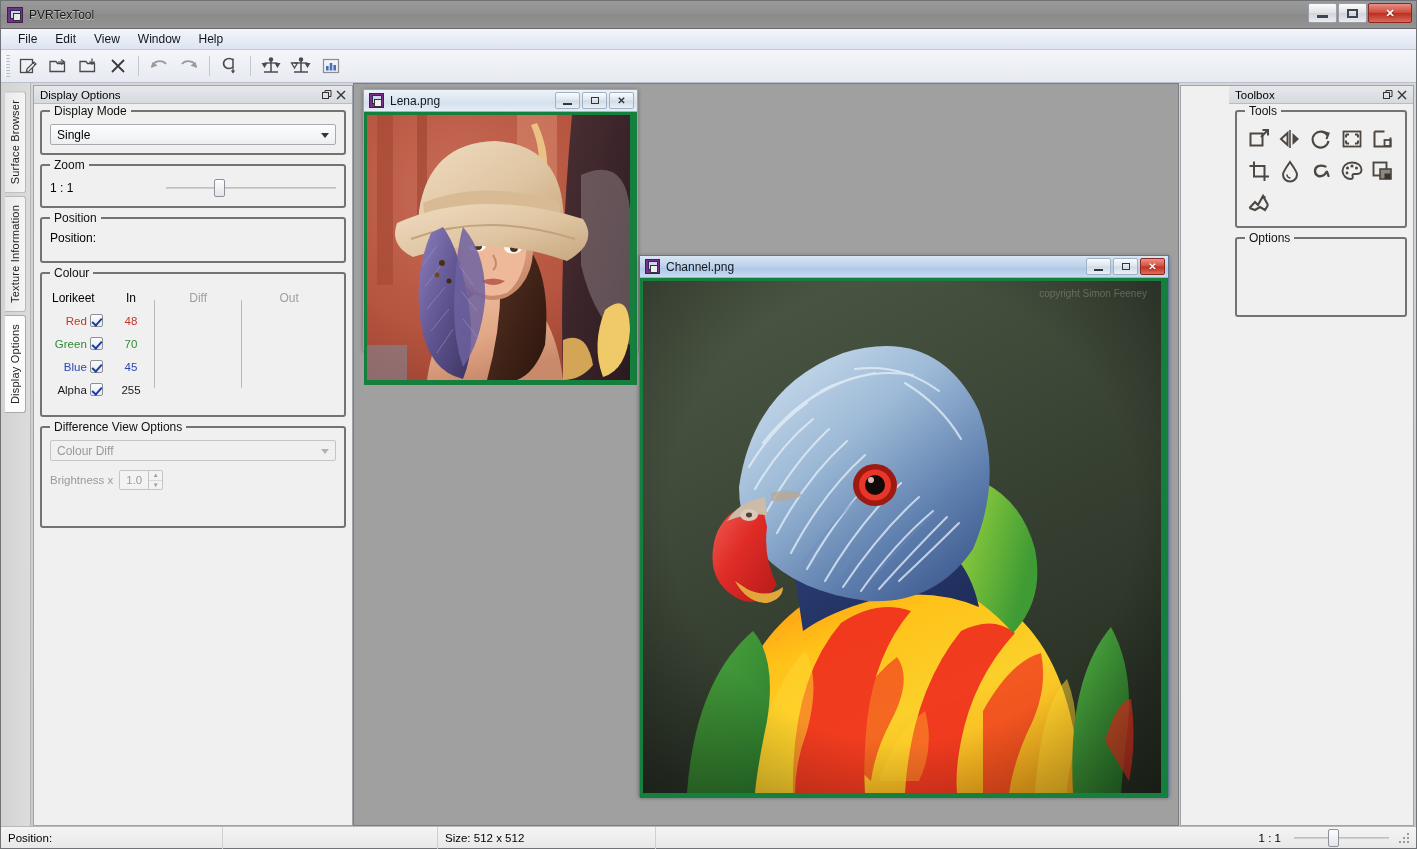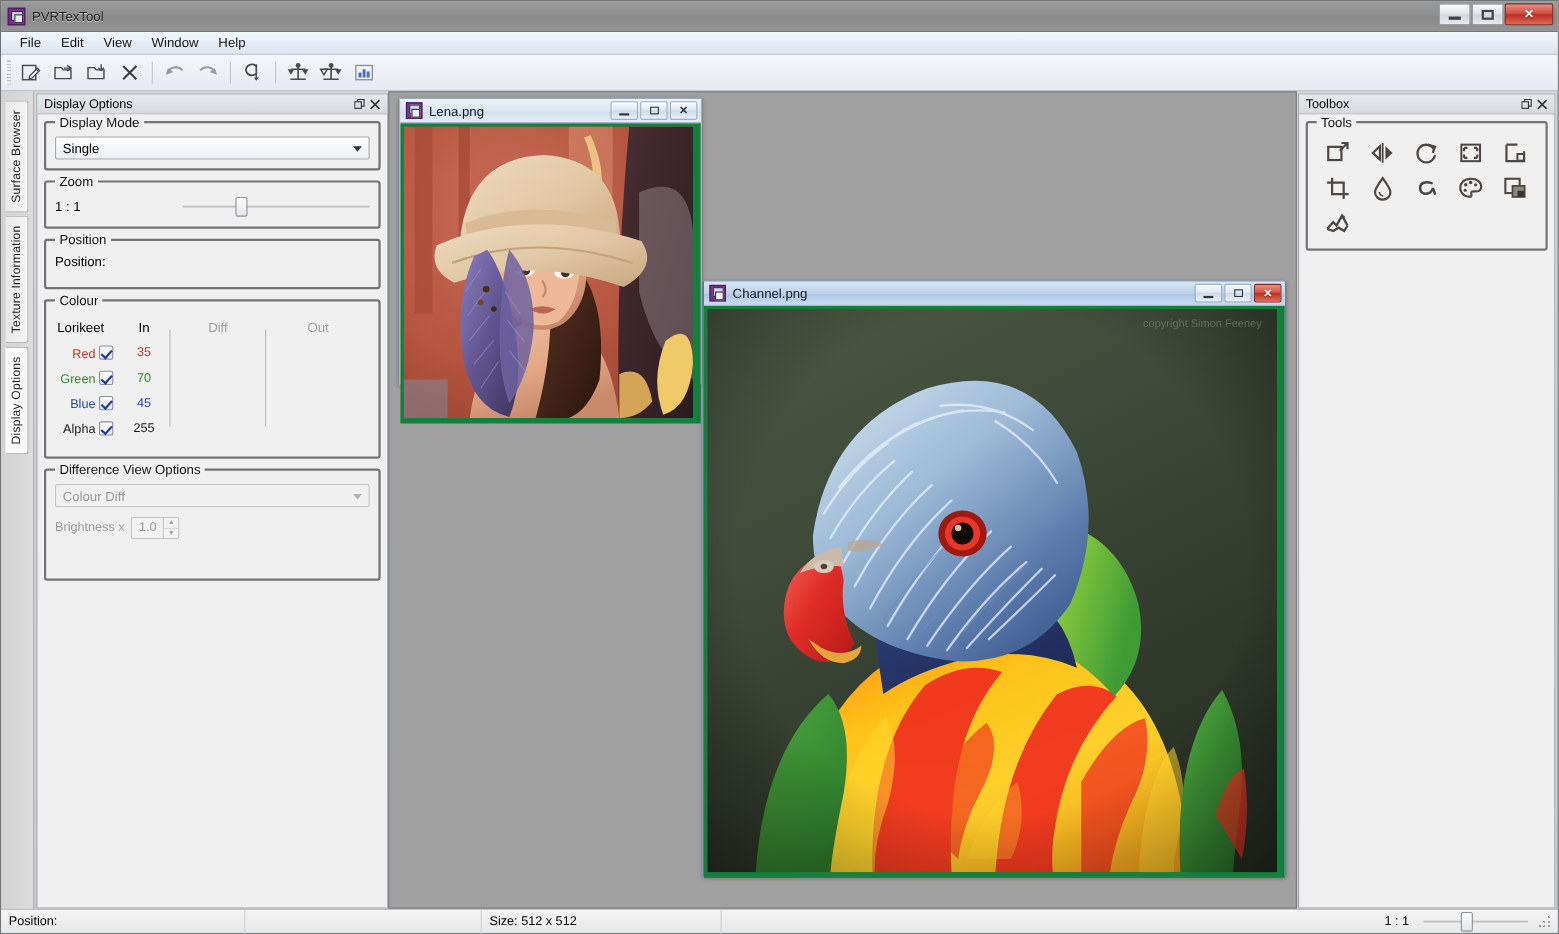--- a/index.html
+++ b/index.html
@@ -453,21 +453,21 @@
               <td class="col-sep" rowspan="5">
                     <div class="vline"></div>
                   </td>
               <td class="col-out" style="font-size:12px;">Out</td>
             </tr>
             <tr>
               <td class="ch-label">
                 <span style="color:#c0392b;">Red</span>
                 <span class="cbox"></span>
               </td>
-              <td class="col-in" style="color:#c0392b;">35</td>
+              <td class="col-in" style="color:#c0392b;">48</td>
               <td class="col-diff"></td>
               <td class="col-out"></td>
             </tr>
             <tr>
               <td class="ch-label">
                 <span style="color:#2e8b35;">Green</span>
                 <span class="cbox"></span>
               </td>
               <td class="col-in" style="color:#2e8b35;">70</td>
               <td class="col-diff"></td>
@@ -745,21 +745,21 @@
 
             <rect width="518" height="512" fill="url(#vig)"></rect>
 
             <text x="504" y="16" text-anchor="end" font-family="Liberation Sans, sans-serif" font-size="10" fill="#8b9183" opacity=".55">copyright Simon Feeney</text>
           </svg>
         </div>
       </div>
 
     </div>
 
-    <div id="toolbox" class="dock-panel" style="margin:2px 2px 0 1px;">
+    <div id="toolbox" class="dock-panel" style="margin:2px 2px 0 1px;padding-left:48px;">
       <div class="dock-head">
         <span class="t">Toolbox</span>
         <span class="dock-btn">
           <svg width="10" height="10" viewBox="0 0 10 10">
               <rect x="0.5" y="2.5" width="6" height="6" fill="none" stroke="#333"></rect>
               <path d="M3 2.5V0.5h6v6H6.5" fill="none" stroke="#333"></path>
             </svg>
         </span>
         <span class="dock-btn">
           <svg width="10" height="10" viewBox="0 0 10 10">
@@ -843,20 +843,23 @@
               <svg width="24" height="24" viewBox="0 0 24 24">
                   <path d="M2.5 17 L8 11 L11 14 L16 5 L21 14" fill="none" stroke="#4d4742" stroke-width="2.1"></path>
                   <path d="M2.5 17 L8 19 L13 16 L18 19 L21 14" fill="none" stroke="#4d4742" stroke-width="2.1"></path>
                   <path d="M16 5 L18.5 6.5 M16 5 L15.5 8" stroke="#4d4742" stroke-width="1.6"></path>
                 </svg>
             </div>
 
           </div>
         </div>
 
+        <div class="gbox opt-box" style="padding-top:12px; height:80px;">
+          <span class="legend">Options</span>
+        </div>
 
       </div>
     </div>
 
   </div>
 
   <div id="statusbar">
     <span class="sb-cell" style="width:222px;">Position:</span>
     <span class="sb-cell" style="width:215px;"></span>
     <span class="sb-cell" style="width:218px;">Size: 512 x 512</span>

